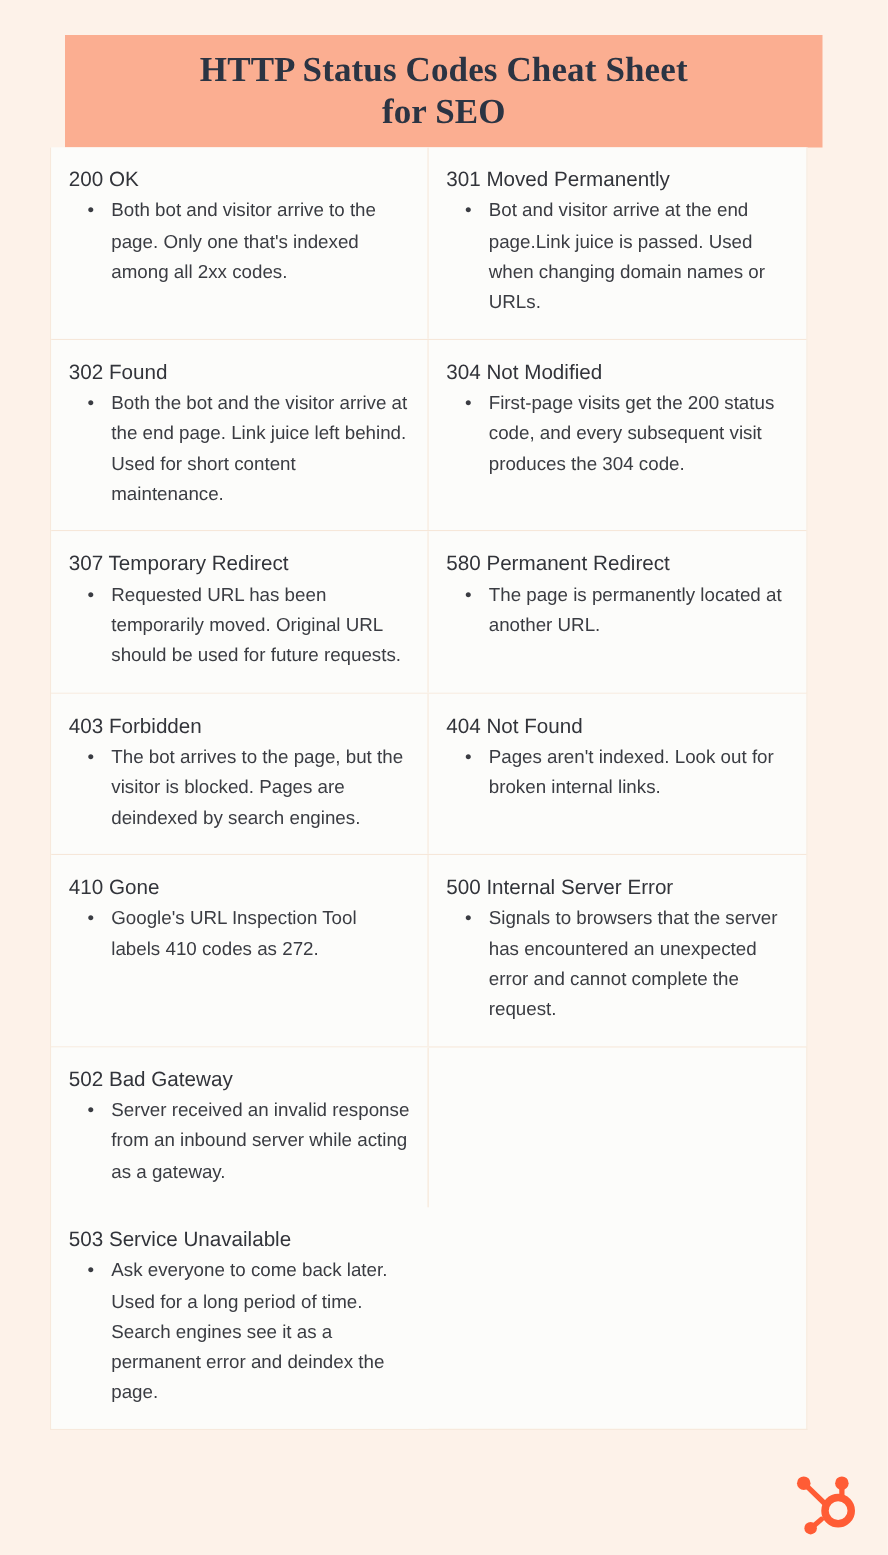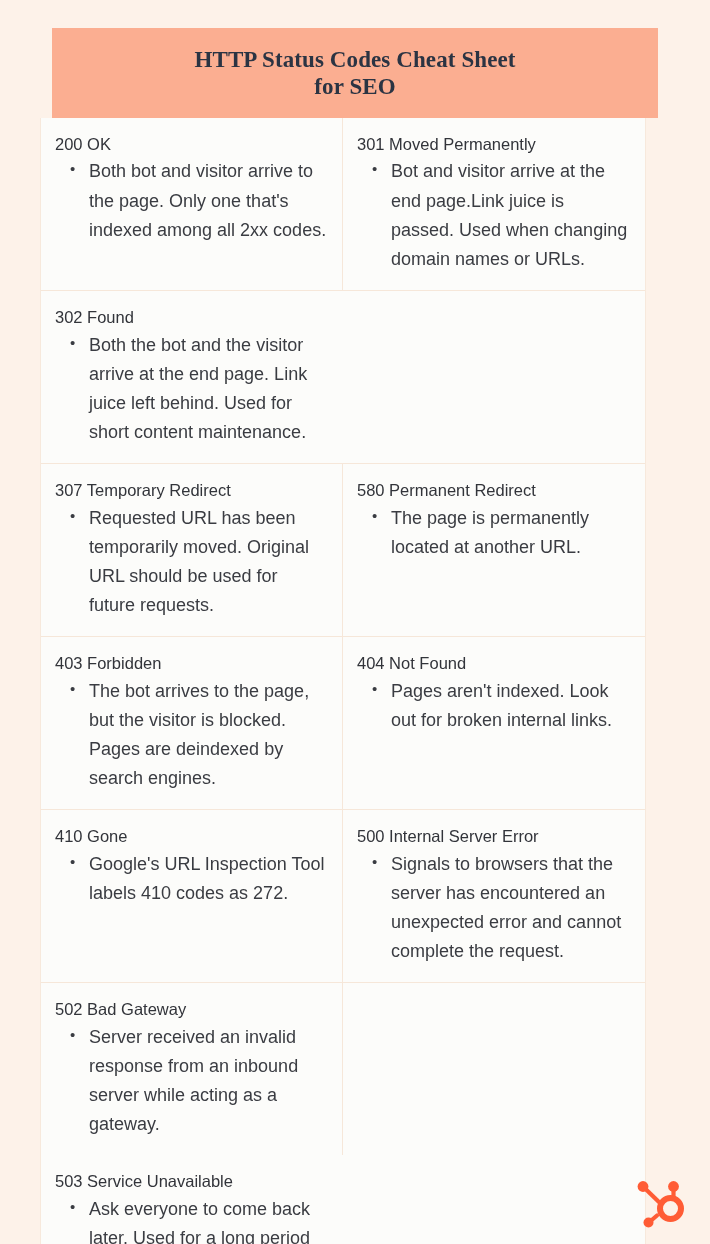--- a/index.html
+++ b/index.html
@@ -31,21 +31,21 @@
     width: 606px;
     height: 90px;
     background: #FBAE91;
     display: flex;
     align-items: center;
     justify-content: center;
   }
   .banner-title {
     font-family: "Liberation Serif", "DejaVu Serif", serif;
     font-weight: bold;
-    font-size: 23px;
+    font-size: 28px;
     line-height: 1.18;
     color: #2B3443;
     text-align: center;
     letter-spacing: 0.1px;
     padding: 0 12px;
   }
 
   
   .table {
     position: absolute;
@@ -86,21 +86,21 @@
   }
 
   .bullets {
     list-style: none;
     margin: 0;
     padding: 0;
   }
   .bullets li {
     position: relative;
     padding-left: 21px;
-    font-size: 18px;
+    font-size: 15px;
     line-height: 1.62;
     color: #3A3C42;
     margin-left: 13px;
   }
   .bullets li::before {
     content: "\2022";
     position: absolute;
     left: 2px;
     top: 0;
     font-size: 15px;
@@ -145,20 +145,26 @@
           </ul>
         </div>
       </div>
       <div class="row">
         <div class="cell">
           <div class="code-title">302 Found</div>
           <ul class="bullets">
             <li>Both the bot and the visitor arrive at the end page. Link juice left behind. Used for short content maintenance.</li>
           </ul>
         </div>
+        <div class="cell">
+          <div class="code-title">304 Not Modified</div>
+          <ul class="bullets">
+            <li>First-page visits get the 200 status code, and every subsequent visit produces the 304 code.</li>
+          </ul>
+        </div>
       </div>
       <div class="row">
         <div class="cell">
           <div class="code-title">307 Temporary Redirect</div>
           <ul class="bullets">
             <li>Requested URL has been temporarily moved. Original URL should be used for future requests.</li>
           </ul>
         </div>
         <div class="cell">
           <div class="code-title">580 Permanent Redirect</div>

